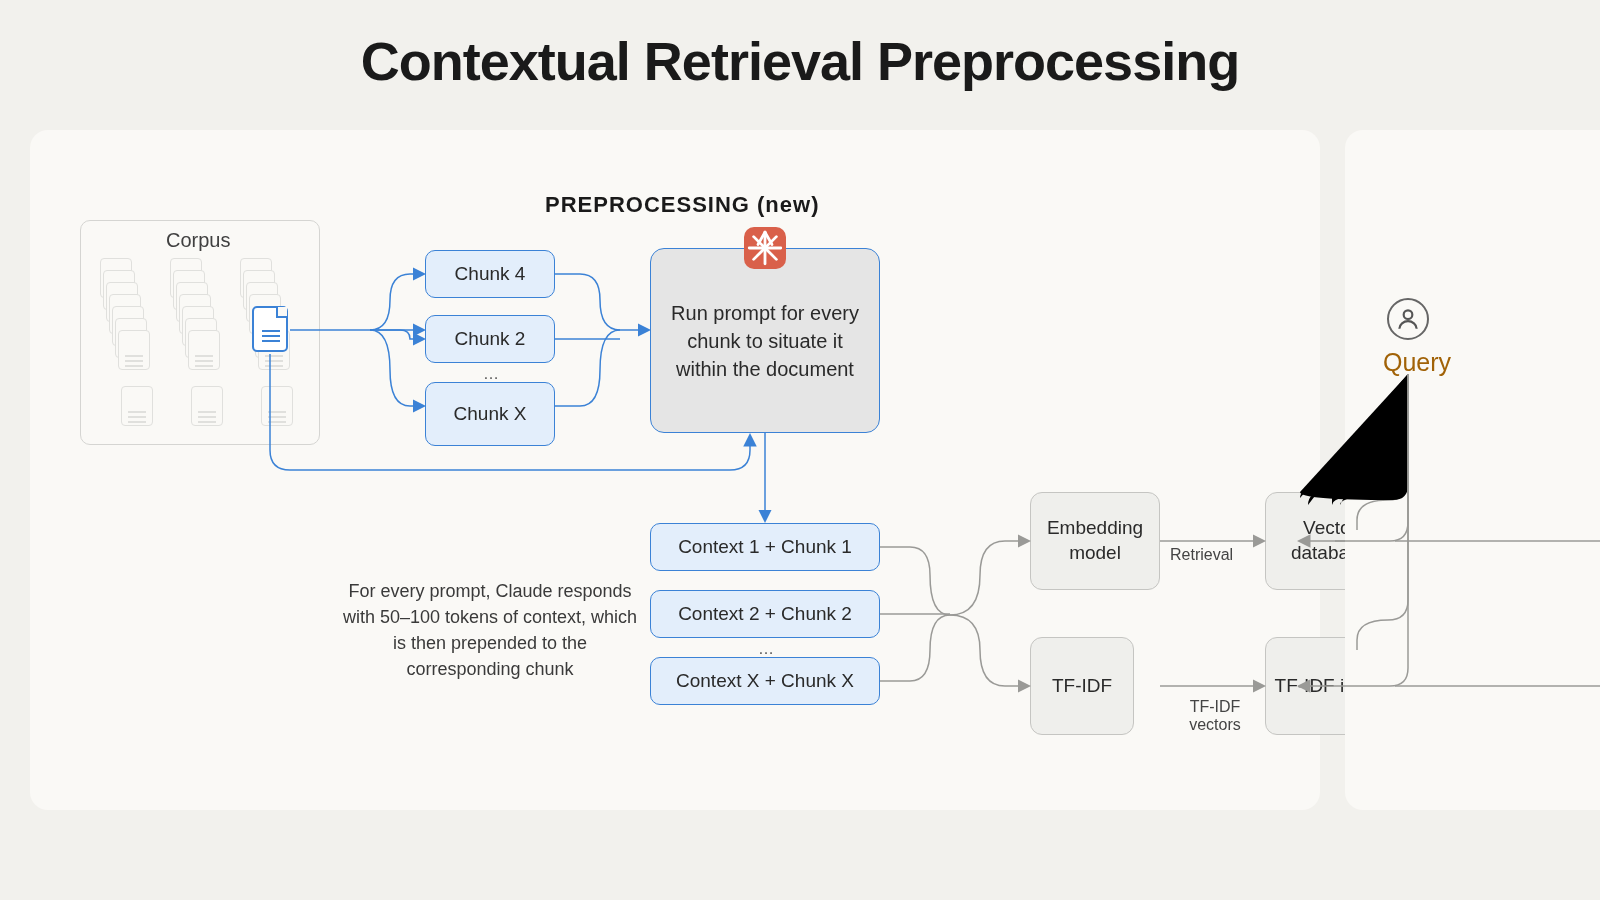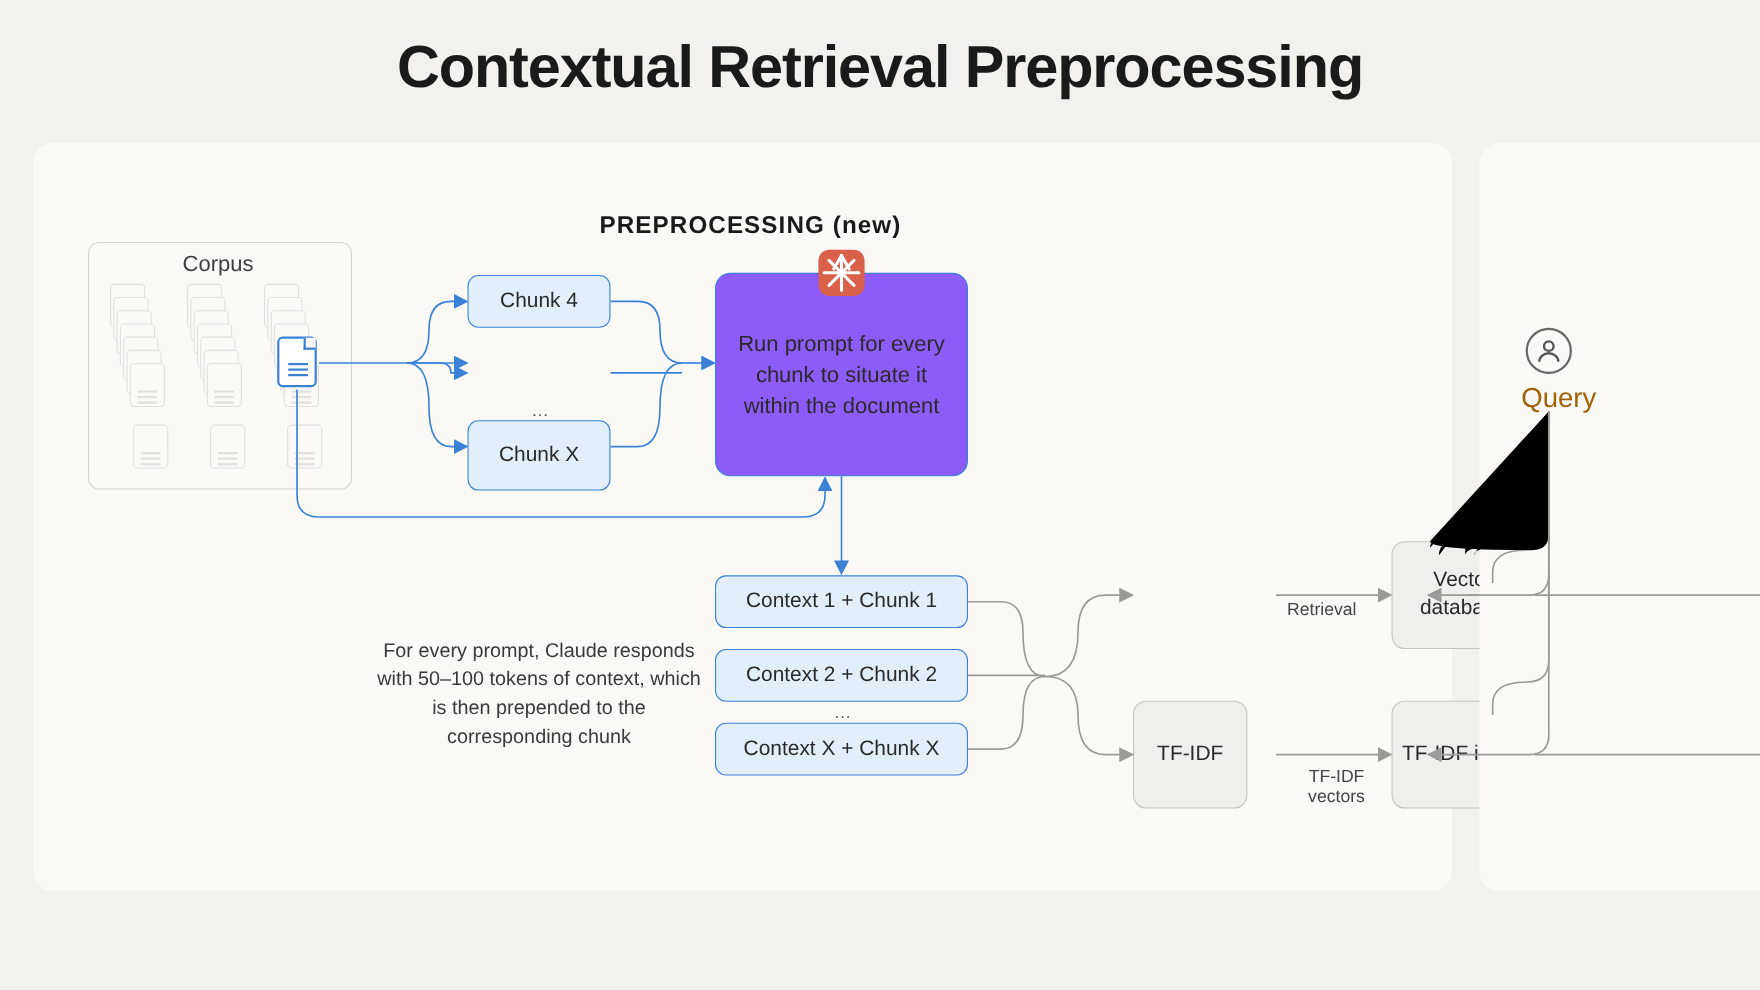--- a/index.html
+++ b/index.html
@@ -111,21 +111,21 @@
     border-radius: 10px;
     display: flex;
     align-items: center;
     justify-content: center;
     font-size: 19px;
     color: #2a2a2a;
   }
   .big-blue-box {
     position: absolute;
     border: 1.5px solid #3b82d6;
-    background: #8b5cf6;
+    background: #e5e5e5;
     border-radius: 14px;
     display: flex;
     align-items: center;
     justify-content: center;
     text-align: center;
     font-size: 20px;
     color: #2a2a2a;
     padding: 20px;
     line-height: 1.4;
   }
@@ -228,20 +228,21 @@
   <div class="doc-icon" style="left: 219px; top: 164px;"></div>
   <div class="doc-icon" style="left: 225px; top: 188px;"></div>
   <div class="doc-icon" style="left: 228px; top: 200px;"></div>
   <div class="doc-icon" style="left: 231px; top: 256px;"></div>
 
   <div class="doc-highlight" style="left: 222px; top: 176px;">
     <div class="fold"></div>
   </div>
 
   <div class="blue-box" style="left: 395px; top: 120px; width: 130px; height: 48px;">Chunk 4</div>
+  <div class="blue-box" style="left: 395px; top: 185px; width: 130px; height: 48px;">Chunk 2</div>
   <div class="ellipsis" style="left: 453px; top: 235px;">…</div>
   <div class="blue-box" style="left: 395px; top: 252px; width: 130px; height: 64px;">Chunk X</div>
 
   <div class="big-blue-box" style="left: 620px; top: 118px; width: 230px; height: 185px;">Run prompt for every chunk to situate it within the document</div>
 
   <div class="claude-badge" style="left: 714px; top: 97px;">
     <svg viewBox="0 0 24 24">
         <g stroke="#fff" stroke-width="1.6" stroke-linecap="round" fill="none">
       <line x1="12" y1="3" x2="12" y2="21"></line>
           <line x1="3" y1="12" x2="21" y2="12"></line>
@@ -253,20 +254,21 @@
       </svg>
   </div>
 
   <div class="explain" style="left: 310px; top: 448px; width: 300px;">For every prompt, Claude responds with 50–100 tokens of context, which is then prepended to the corresponding chunk</div>
 
   <div class="blue-box" style="left: 620px; top: 393px; width: 230px; height: 48px;">Context 1 + Chunk 1</div>
   <div class="blue-box" style="left: 620px; top: 460px; width: 230px; height: 48px;">Context 2 + Chunk 2</div>
   <div class="ellipsis" style="left: 728px; top: 510px;">…</div>
   <div class="blue-box" style="left: 620px; top: 527px; width: 230px; height: 48px;">Context X + Chunk X</div>
 
+  <div class="gray-box" style="left: 1000px; top: 362px; width: 130px; height: 98px;">Embedding model</div>
   <div class="gray-box" style="left: 1000px; top: 507px; width: 104px; height: 98px;">TF-IDF</div>
 
   <div class="gray-box" style="left: 1235px; top: 362px; width: 130px; height: 98px;">Vector database</div>
   <div class="gray-box" style="left: 1235px; top: 507px; width: 130px; height: 98px;">TF-IDF index</div>
 
   <div class="edge-label" style="left: 1140px; top: 416px;">Retrieval</div>
   <div class="edge-label" style="left: 1150px; top: 568px; width: 70px;">TF-IDF vectors</div>
 
   <svg class="connector" style="left:0; top:0; width:1290px; height:680px;">
     <defs>

